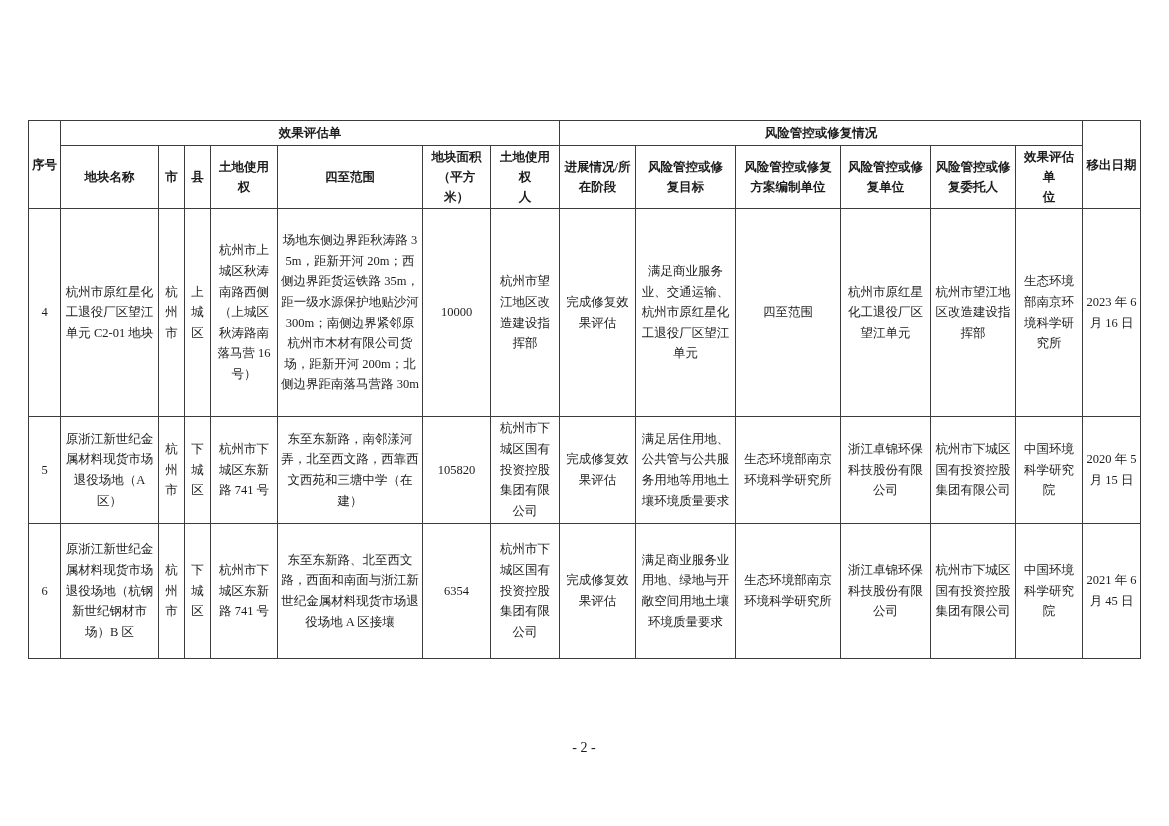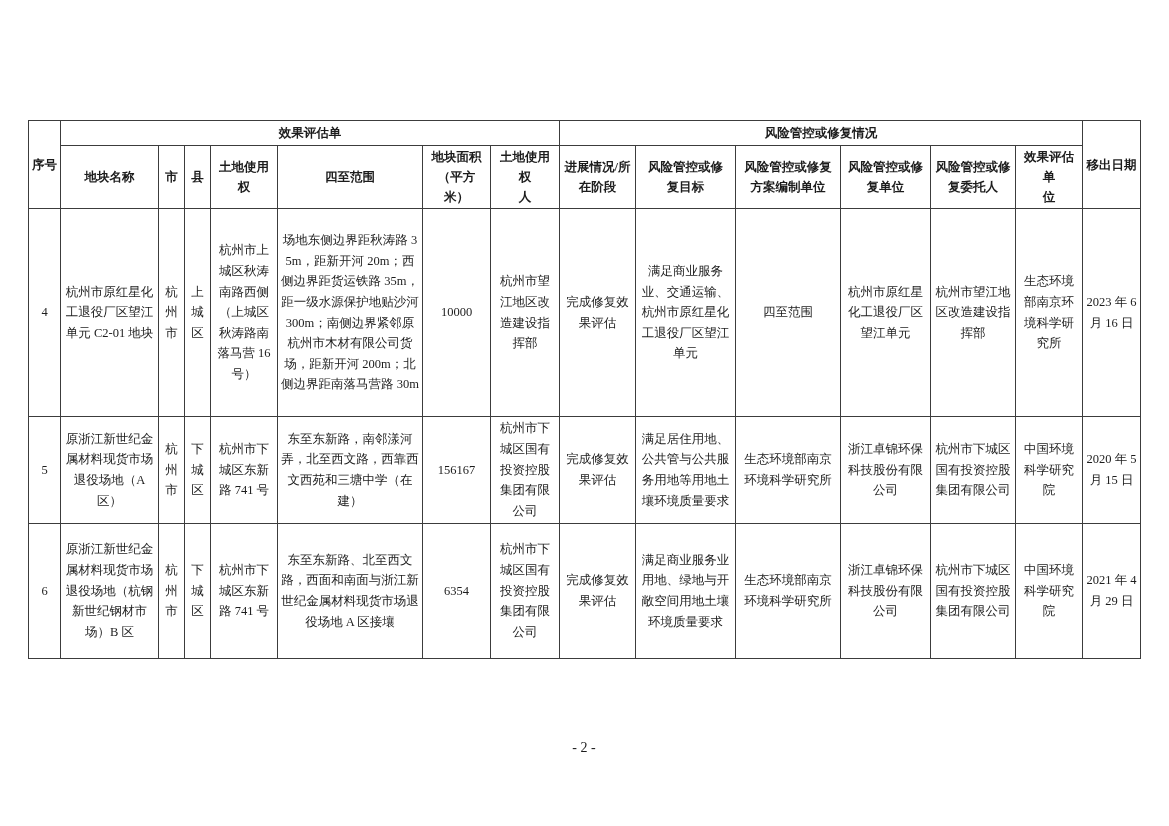--- a/index.html
+++ b/index.html
@@ -121,21 +121,21 @@
         <td>生态环境部南京环境科学研究所</td>
         <td>2023 年 6 月 16 日</td>
       </tr>
       <tr class="r1">
         <td>5</td>
         <td>原浙江新世纪金属材料现货市场退役场地（A 区）</td>
         <td>杭州市</td>
         <td>下城区</td>
         <td>杭州市下城区东新路 741 号</td>
         <td>东至东新路，南邻漾河弄，北至西文路，西靠西文西苑和三塘中学（在建）</td>
-        <td>156167</td>
+        <td>105820</td>
         <td>杭州市下城区国有投资控股集团有限公司</td>
         <td>完成修复效果评估</td>
         <td>满足居住用地、公共管与公共服务用地等用地土壤环境质量要求</td>
         <td>生态环境部南京环境科学研究所</td>
         <td>浙江卓锦环保科技股份有限公司</td>
         <td>杭州市下城区国有投资控股集团有限公司</td>
         <td>中国环境科学研究院</td>
         <td>2020 年 5 月 15 日</td>
       </tr>
       <tr class="r2">
@@ -146,19 +146,19 @@
         <td>杭州市下城区东新路 741 号</td>
         <td>东至东新路、北至西文路，西面和南面与浙江新世纪金属材料现货市场退役场地 A 区接壤</td>
         <td>6354</td>
         <td>杭州市下城区国有投资控股集团有限公司</td>
         <td>完成修复效果评估</td>
         <td>满足商业服务业用地、绿地与开敞空间用地土壤环境质量要求</td>
         <td>生态环境部南京环境科学研究所</td>
         <td>浙江卓锦环保科技股份有限公司</td>
         <td>杭州市下城区国有投资控股集团有限公司</td>
         <td>中国环境科学研究院</td>
-        <td>2021 年 4 月 29 日</td>
+        <td>2021 年 6 月 45 日</td>
       </tr>
     </tbody>
   </table>
 
   <div class="footer">- 2 -</div>
 </div>
 
 </body></html>

